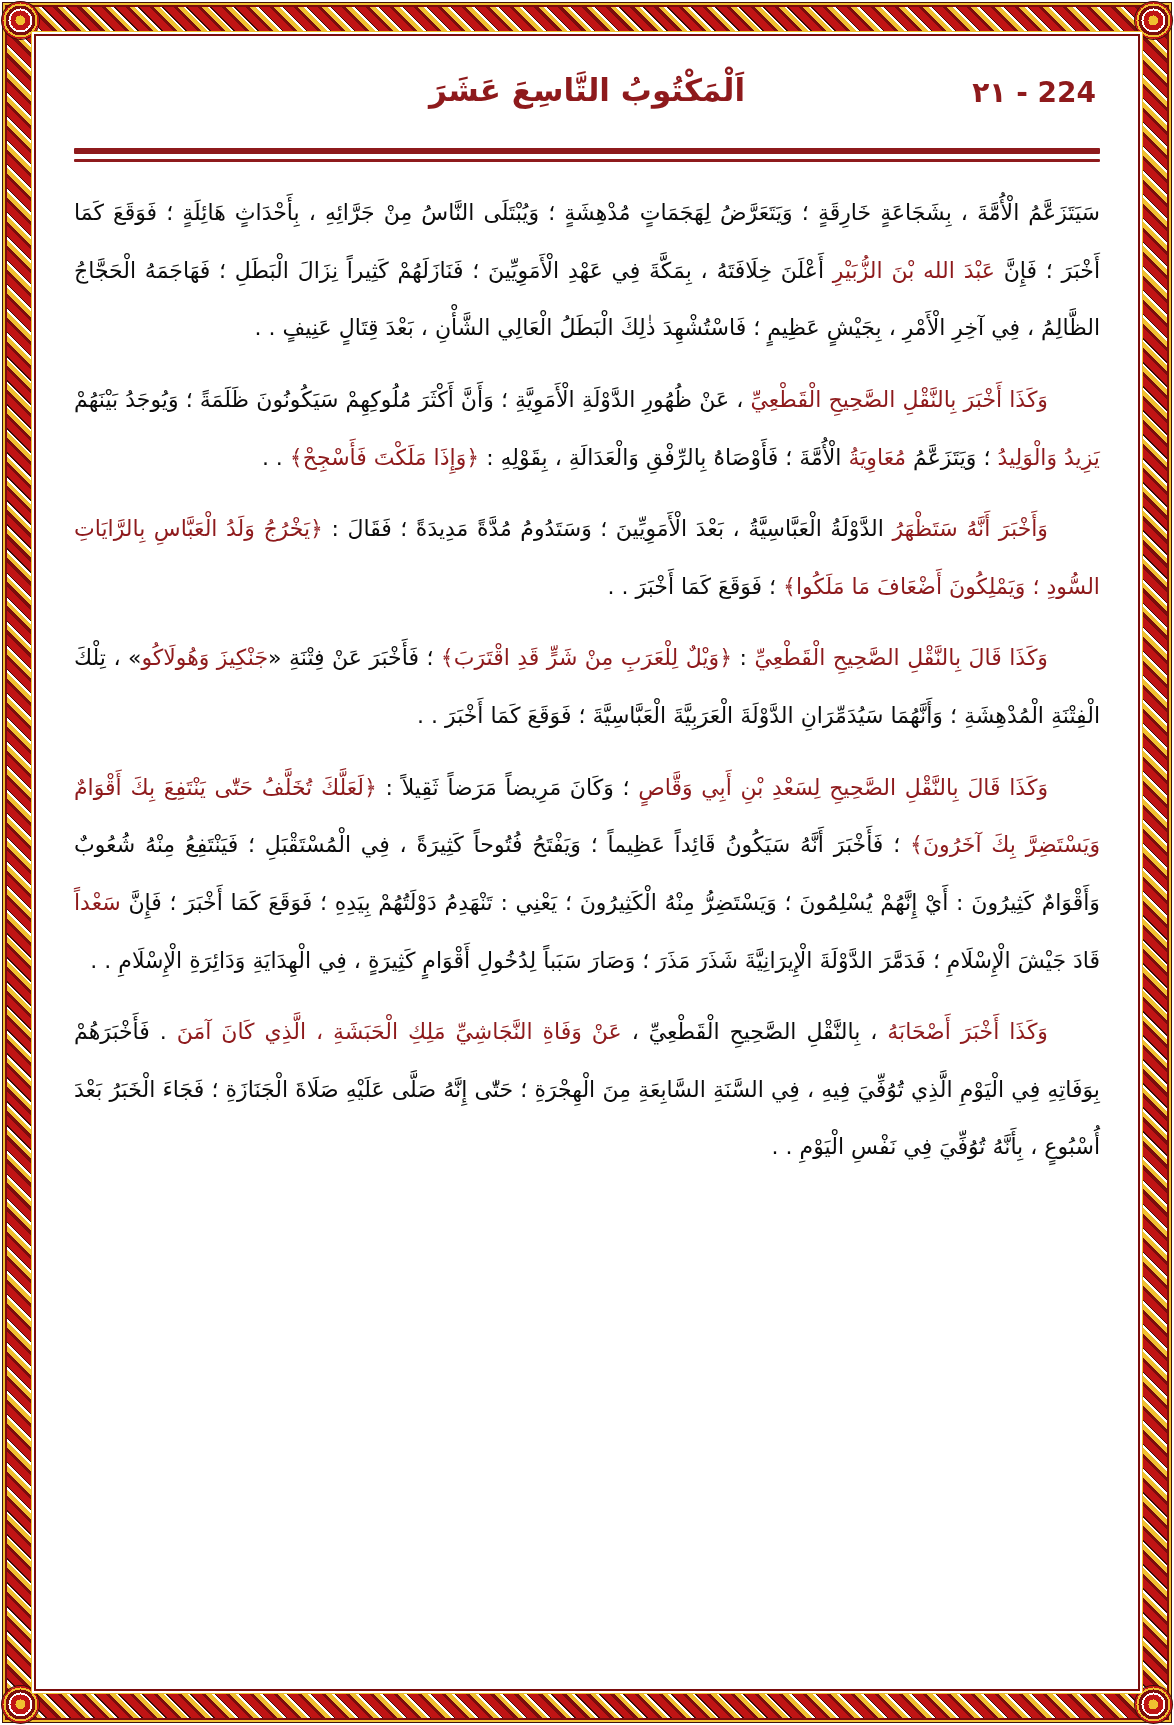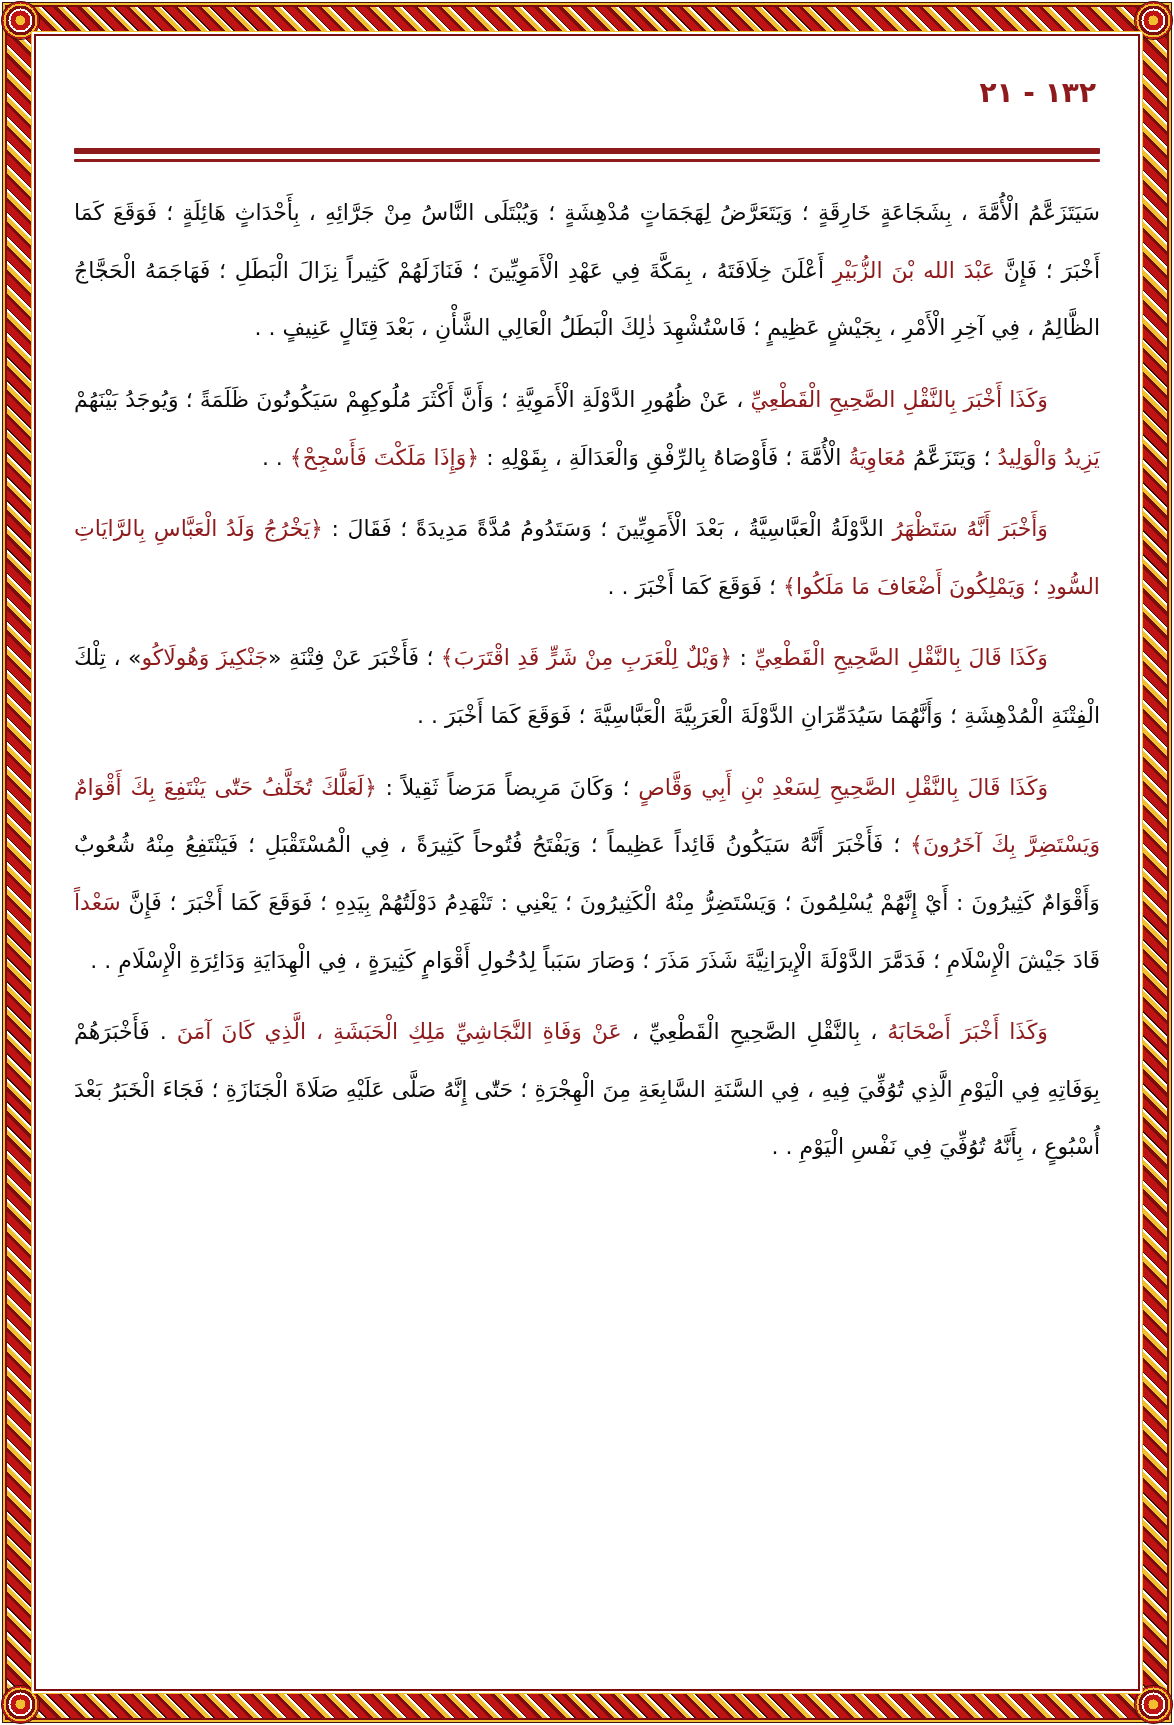--- a/index.html
+++ b/index.html
@@ -93,21 +93,22 @@
 <div class="page">
   <div class="frame">
     <div class="corner tl"></div>
     <div class="corner tr"></div>
     <div class="corner bl"></div>
     <div class="corner br"></div>
   </div>
 
   <div class="content">
     <header class="page-header">
-      <div class="page-ref">١٣٢ - ٢١</div>
+      <div class="page-ref">224 - ٢١</div>
+      <h1 class="page-title">اَلْمَكْتُوبُ التَّاسِعَ عَشَرَ</h1>
     </header>
 
     <div class="header-divider">
       <div class="rule thick"></div>
       <div class="rule thin"></div>
     </div>
 
     <main class="body-text" dir="rtl" lang="ar">
         <p class="para"><span class="run black">سَيَتَزَعَّمُ الْأُمَّةَ ، بِشَجَاعَةٍ خَارِقَةٍ ؛ وَيَتَعَرَّضُ لِهَجَمَاتٍ مُدْهِشَةٍ ؛ وَيُبْتَلَى النَّاسُ مِنْ جَرَّائِهِ ، بِأَحْدَاثٍ هَائِلَةٍ ؛ فَوَقَعَ كَمَا أَخْبَرَ ؛ فَإِنَّ </span><span class="run red">عَبْدَ الله بْنَ الزُّبَيْرِ</span><span class="run black"> أَعْلَنَ خِلَافَتَهُ ، بِمَكَّةَ فِي عَهْدِ الْأَمَوِيِّينَ ؛ فَنَازَلَهُمْ كَثِيراً نِزَالَ الْبَطَلِ ؛ فَهَاجَمَهُ الْحَجَّاجُ الظَّالِمُ ، فِي آخِرِ الْأَمْرِ ، بِجَيْشٍ عَظِيمٍ ؛ فَاسْتُشْهِدَ ذٰلِكَ الْبَطَلُ الْعَالِي الشَّأْنِ ، بَعْدَ قِتَالٍ عَنِيفٍ . .</span></p>
         <p class="para indent"><span class="run red">وَكَذَا أَخْبَرَ بِالنَّقْلِ الصَّحِيحِ الْقَطْعِيِّ</span><span class="run black"> ، عَنْ ظُهُورِ الدَّوْلَةِ الْأَمَوِيَّةِ ؛ وَأَنَّ أَكْثَرَ مُلُوكِهِمْ سَيَكُونُونَ ظَلَمَةً ؛ وَيُوجَدُ بَيْنَهُمْ </span><span class="run red">يَزِيدُ وَالْوَلِيدُ</span><span class="run black"> ؛ وَيَتَزَعَّمُ </span><span class="run red">مُعَاوِيَةُ</span><span class="run black"> الْأُمَّةَ ؛ فَأَوْصَاهُ بِالرِّفْقِ وَالْعَدَالَةِ ، بِقَوْلِهِ : </span><span class="run red">﴿وَإِذَا مَلَكْتَ فَأَسْجِحْ﴾</span><span class="run black"> . .</span></p>

